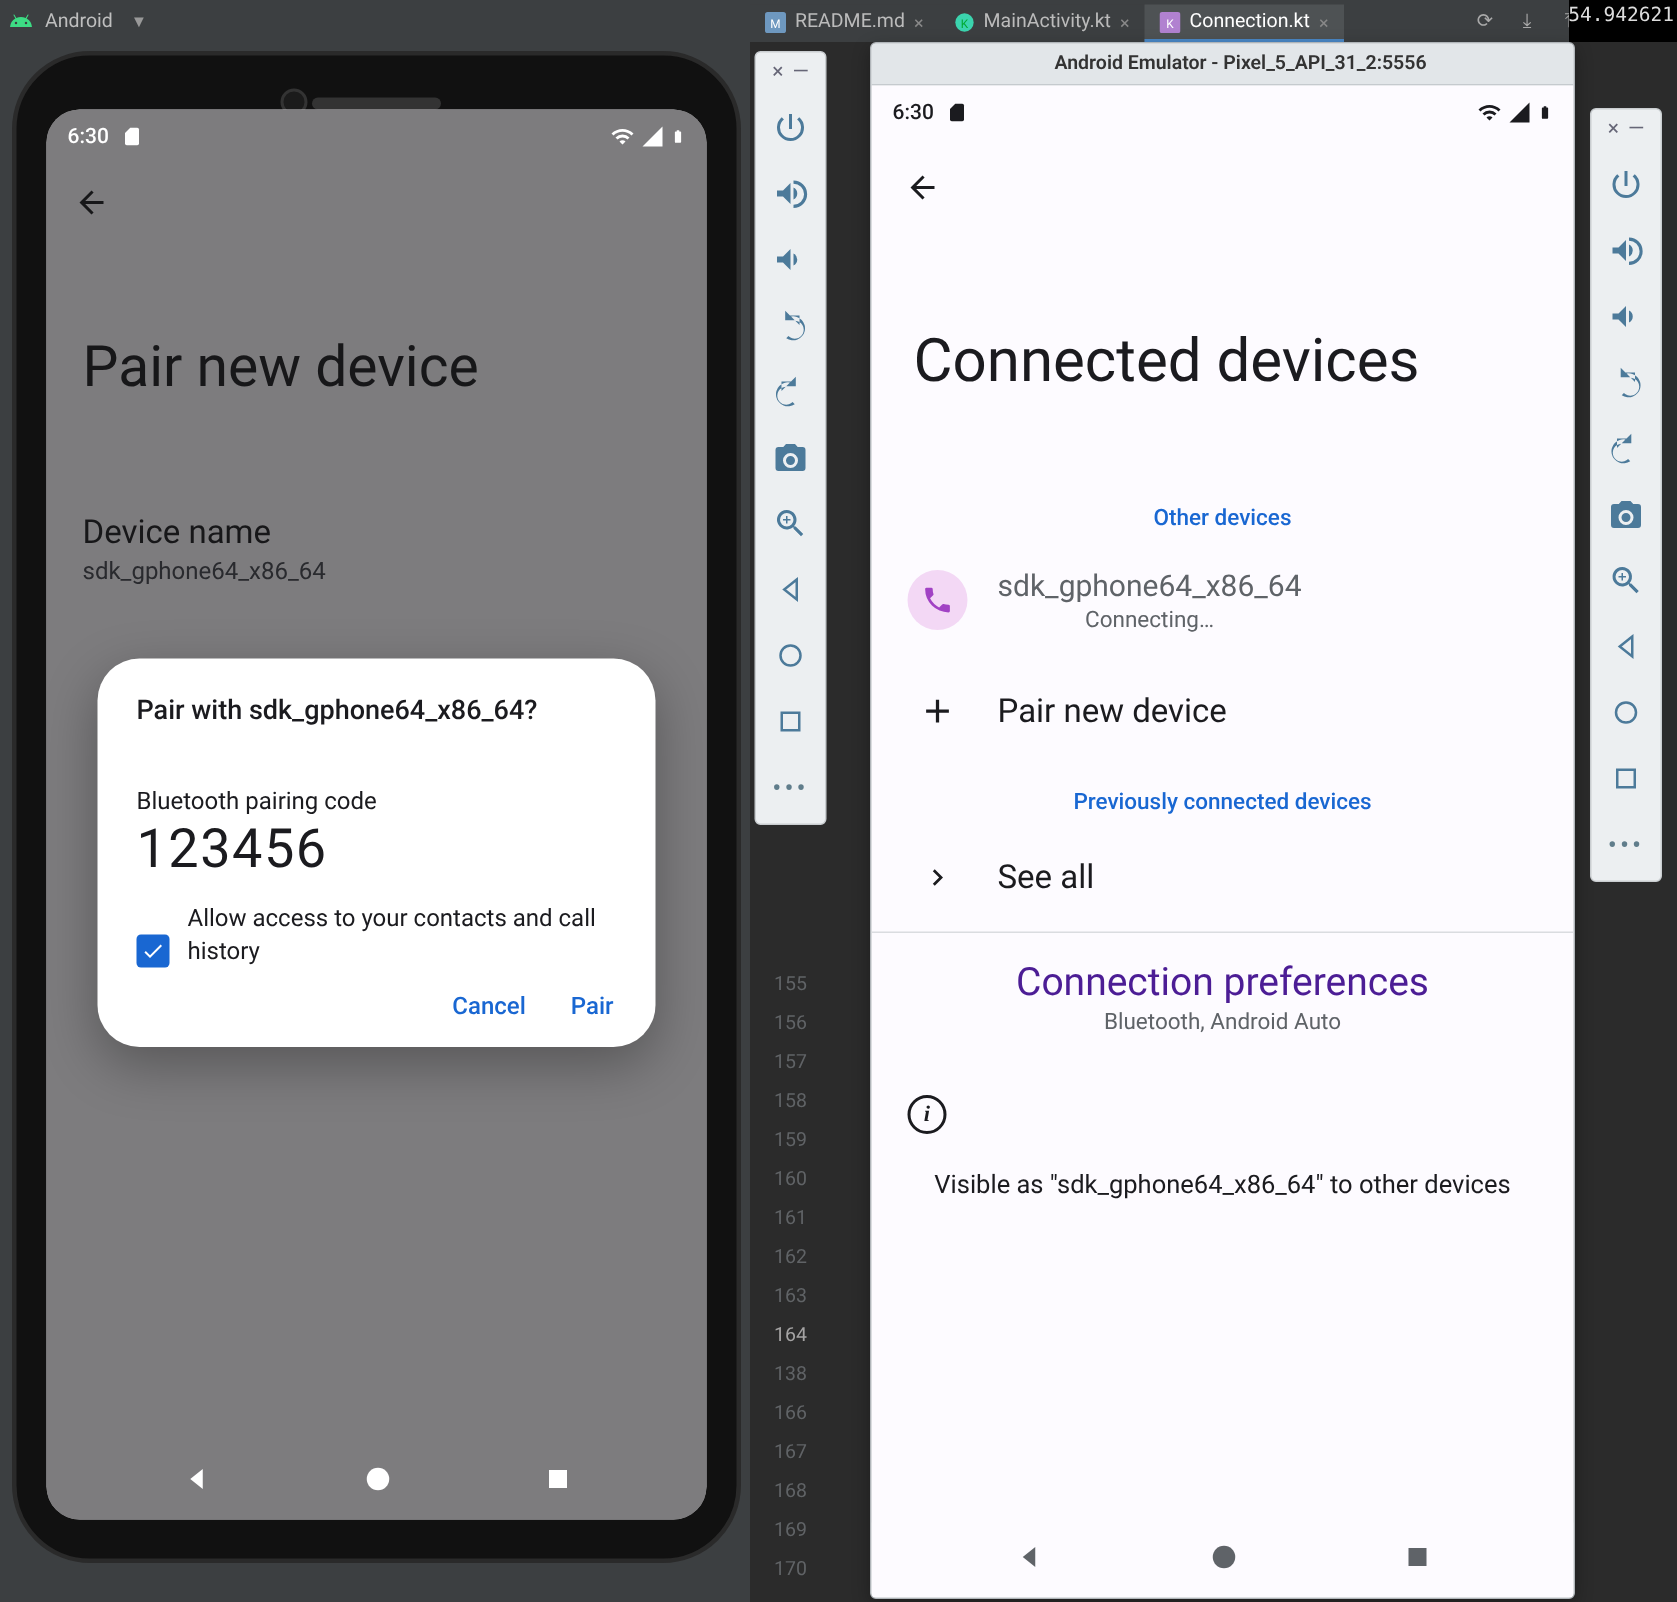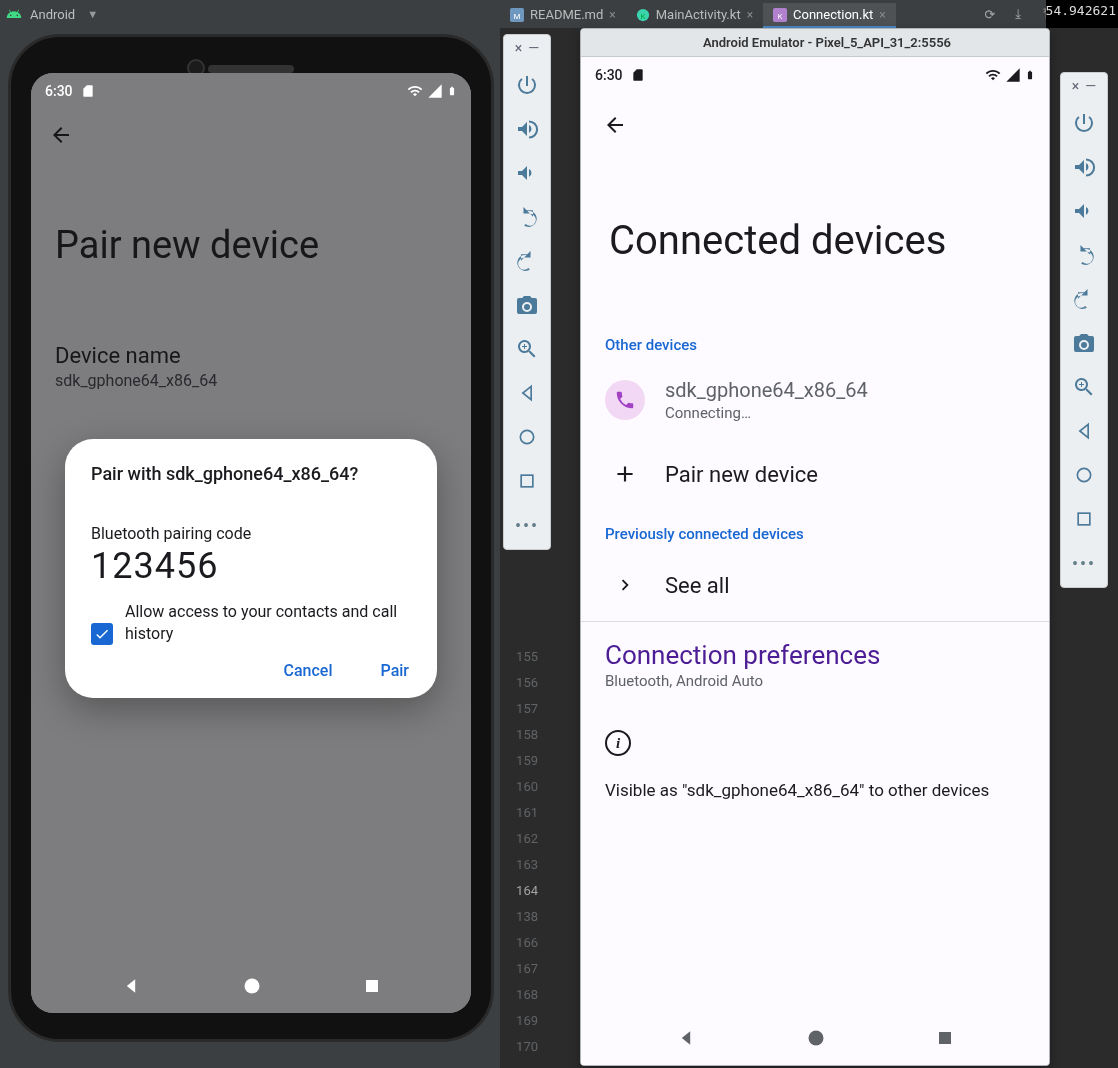--- a/index.html
+++ b/index.html
@@ -62,21 +62,21 @@
   .bg-settings h1 { position:absolute; top:150px; left:24px; font-size:38px; font-weight:400; color:#1b1b1f; }
   .bg-settings .devname-label { position:absolute; top:270px; left:24px; font-size:22px; color:#1b1b1f; }
   .bg-settings .devname-val { position:absolute; top:298px; left:24px; font-size:16px; color:#44464f; }
 
   .dialog { position:absolute; left:34px; right:34px; top:366px; background:#fff; border-radius:28px; padding:24px 26px 12px 26px; z-index:6; box-shadow:0 12px 36px rgba(0,0,0,0.3); color:#1b1b1f; }
   .dialog h2 { font-size:18px; font-weight:500; margin-bottom:30px; }
   .dialog .label { font-size:16px; color:#1b1b1f; margin-bottom:2px;margin-top:40px; }
   .dialog .code { font-size:36px; font-weight:400; letter-spacing:1px; margin-bottom:14px; }
   .dialog .check-row { display:flex; align-items:flex-end; gap:12px; font-size:16px; line-height:22px; max-width:310px; margin-bottom:8px; }
   .dialog .checkbox { width:22px; height:22px; border-radius:3px; background:#1967d2; display:flex; align-items:center; justify-content:center; flex-shrink:0; margin-top:1px; }
-  .dialog .actions { display:flex; justify-content:flex-end; gap:48px; padding:8px 2px 6px 0; }
+  .dialog .actions { display:flex; justify-content:flex-end; gap:30px; padding:8px 2px 6px 0; }
   .dialog .actions span { color:#1967d2; font-weight:500; font-size:16px; }
 
   
   .emulator-window { position:absolute; left:580px; top:28px; width:470px; height:1038px; background:#eceff1; border:1px solid #b0b5b9; border-radius:4px; z-index:4; overflow:hidden; box-shadow:0 4px 12px rgba(0,0,0,0.3); }
   .emulator-title { height:28px; display:flex; align-items:center; justify-content:center; font-size:13px; color:#333; font-weight:600; background:#e2e6e9; border-bottom:1px solid #c5cace;padding-left:24px; }
   .emulator-screen { position:absolute; left:0; right:0; top:28px; bottom:0; background:#fdfbff; overflow:hidden; }
 
   .content2 { position:absolute; inset:0; color:#1b1b1f; }
   .content2 .back-row { position:absolute; top:56px; left:22px; }
   .content2 h1 { position:absolute; top:160px; left:28px; font-size:40px; font-weight:400; }
@@ -395,21 +395,21 @@
     </div>
 
     <div class="content2">
       <div class="back-row">
         <svg width="24" height="24" viewBox="0 0 24 24">
             <path fill="#1b1b1f" d="M20 11H7.83l5.59-5.59L12 4l-8 8 8 8 1.41-1.41L7.83 13H20z"></path>
           </svg>
       </div>
       <h1>Connected devices</h1>
 
-      <div style="position:absolute; top:278px; left:0; right:0;">
+      <div style="position:absolute; top:278px; left:0; right:0;text-align:center;">
         <div style="padding:0 24px 8px 24px;">
           <span class="section-link">Other devices</span>
         </div>
         <div class="list-row">
           <div class="icon-slot">
             <div class="phone-avatar">
               <svg width="22" height="22" viewBox="0 0 24 24">
                   <path fill="#a142c4" d="M6.6 10.8a15 15 0 0 0 6.6 6.6l2.2-2.2a1 1 0 0 1 1-.25 11.4 11.4 0 0 0 3.6.58 1 1 0 0 1 1 1V20a1 1 0 0 1-1 1A17 17 0 0 1 3 4a1 1 0 0 1 1-1h3.5a1 1 0 0 1 1 1 11.4 11.4 0 0 0 .58 3.6 1 1 0 0 1-.25 1z"></path>
                 </svg>
             </div>

